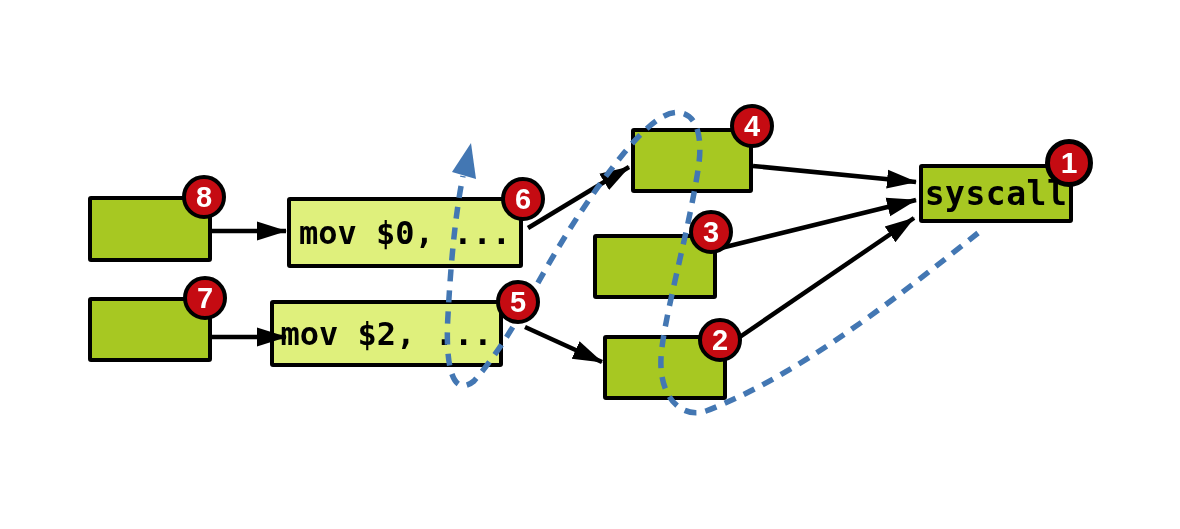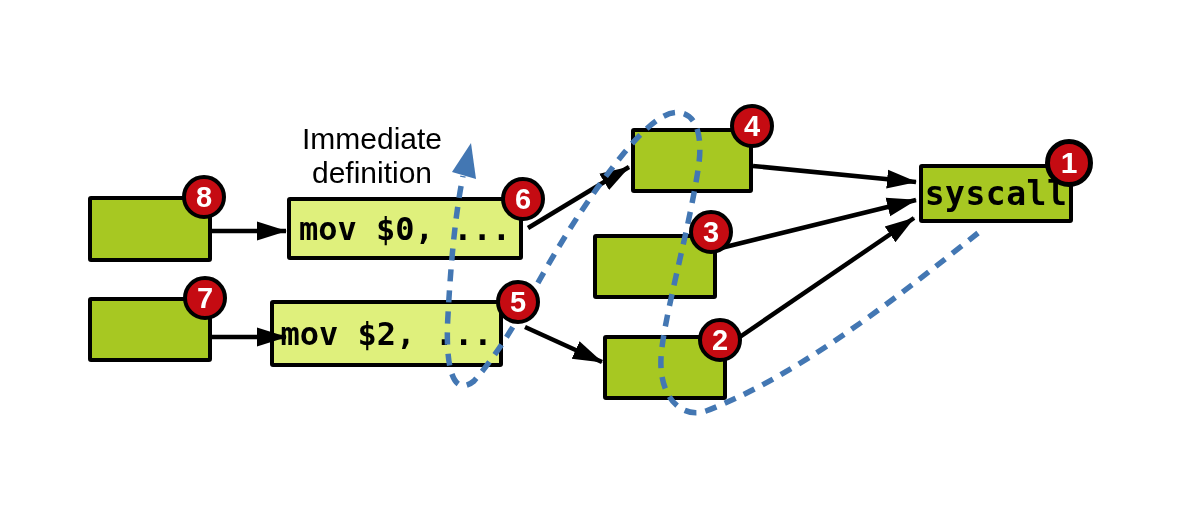--- a/index.html
+++ b/index.html
@@ -42,32 +42,28 @@
     position:absolute;left:252px;top:122px;width:240px;
     color:#000;font-size:30px;line-height:34px;text-align:center;
     z-index:2;
   }
 </style>
 </head>
 <body>
 
 <div class="stage">
 
-  <div class="annotation">
-    <div>Immediate</div>
-    <div>definition</div>
-  </div>
 
   <div class="node dark" style="left:88px;top:196px;width:124px;height:66px;">
       <span class="code"></span>
     </div>
   <div class="node dark" style="left:88px;top:297px;width:124px;height:65px;">
       <span class="code"></span>
     </div>
-  <div class="node light" style="left:287px;top:197px;width:236px;height:63px;">
+  <div class="node light" style="left:287px;top:197px;width:236px;height:71px;">
       <span class="code mov">mov $0, ...</span>
     </div>
   <div class="node light" style="left:270px;top:300px;width:233px;height:67px;">
       <span class="code mov">mov $2, ...</span>
     </div>
   <div class="node dark" style="left:631px;top:128px;width:122px;height:65px;">
       <span class="code"></span>
     </div>
   <div class="node dark" style="left:593px;top:234px;width:124px;height:65px;">
       <span class="code"></span>

